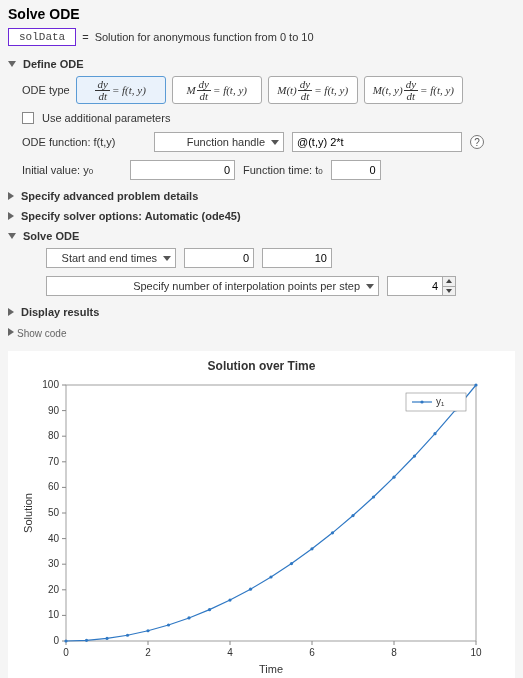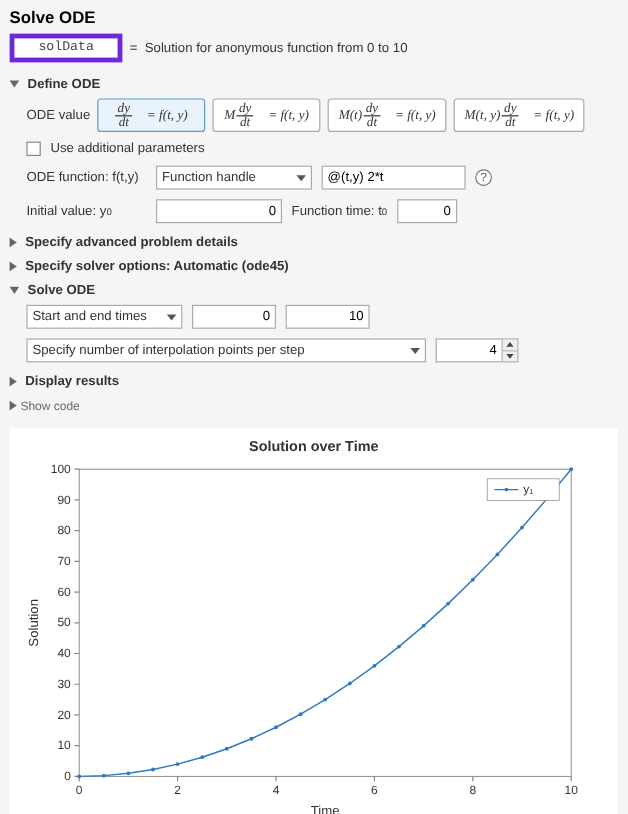--- a/index.html
+++ b/index.html
@@ -16,23 +16,23 @@
     padding: 6px 8px 2px 8px;
     color: #000;
   }
   .subtitle-row {
     display: flex;
     align-items: center;
     padding: 4px 8px 8px 8px;
     gap: 6px;
   }
   .var-box {
-    border: 4px solid #6d28d9;
-    background: #fff;
-    padding: 2px 20px;
+    border: 1px solid #6d28d9;
+    background: #fff;
+    padding: 2px 10px;
     font-family: "Courier New", monospace;
     font-size: 11px;
     color: #444;
   }
   .section {
     padding: 2px 8px;
   }
   .section-head {
     display: flex;
     align-items: center;
@@ -92,40 +92,41 @@
     display: inline-flex;
     flex-direction: column;
     align-items: center;
     font-style: italic;
     font-size: 11px;
     line-height: 1;
     vertical-align: middle;
   }
   .frac .top { border-bottom: 1px solid #333; padding: 0 2px; }
   .frac .bot { padding: 0 2px; }
-  .eq-text { font-style: italic; margin-left: 12px; }
+  .eq-text { font-style: italic; margin-left: 2px; }
   .prefix { font-style: italic; margin-right: 1px; }
   .checkbox {
     width: 12px; height: 12px;
     border: 1px solid #888;
     background: #fff;
     display: inline-block;
   }
   .dropdown, .text-input {
     border: 1px solid #aaa;
     background: #fff;
     font-size: 11px;
     padding: 2px 4px;
     height: 20px;
   }
   .dropdown {
     display: flex;
     align-items: center;
-    justify-content: space-between;
-    cursor: pointer;
+    justify-content: flex-end;
+    cursor: pointer;
+    margin-left: 24px;
   }
   .dd-arrow {
     width: 0; height: 0;
     border-left: 4px solid transparent;
     border-right: 4px solid transparent;
     border-top: 5px solid #555;
     margin-left: 6px;
   }
   .text-input { text-align: left; }
   .text-input.num { text-align: right; }
@@ -198,21 +199,21 @@
   <span>Solution for anonymous function from 0 to 10</span>
 </div>
 
 <div class="section">
   <div class="section-head bold">
     <span class="tri down"></span>
     <span>Define ODE</span>
   </div>
 
   <div class="ode-type-btns">
-    <span class="lbl">ODE value</span>
+    <span class="lbl">ODE type</span>
     <div class="ode-btn active">
       <span class="frac">
           <span class="top">dy</span>
           <span class="bot">dt</span>
         </span>
         <span class="eq-text">= f(t, y)</span>
     </div>
     <div class="ode-btn">
       <span class="prefix">M</span>
         <span class="frac">
@@ -243,21 +244,21 @@
     <span class="checkbox"></span>
     <span class="lbl">Use additional parameters</span>
   </div>
 
   <div class="row">
     <span class="lbl" style="width:100px">ODE function: f(t,y)</span>
     <div class="dropdown" style="width:130px">
       <span>Function handle</span>
       <span class="dd-arrow"></span>
     </div>
-    <input class="text-input" style="width: 120px;" value="@(t,y) 2*t">
+    <input class="text-input" style="width: 170px;" value="@(t,y) 2*t">
     <span class="help-circle">?</span>
   </div>
 
   <div class="row">
     <span class="lbl" style="width:100px">
       <span>Initial value:  y</span><span class="sub">0</span>
     </span>
     <input class="text-input num" style="width: 105px;" value="0">
     <span class="lbl">
       <span>Function time:  t</span><span class="sub">0</span>

